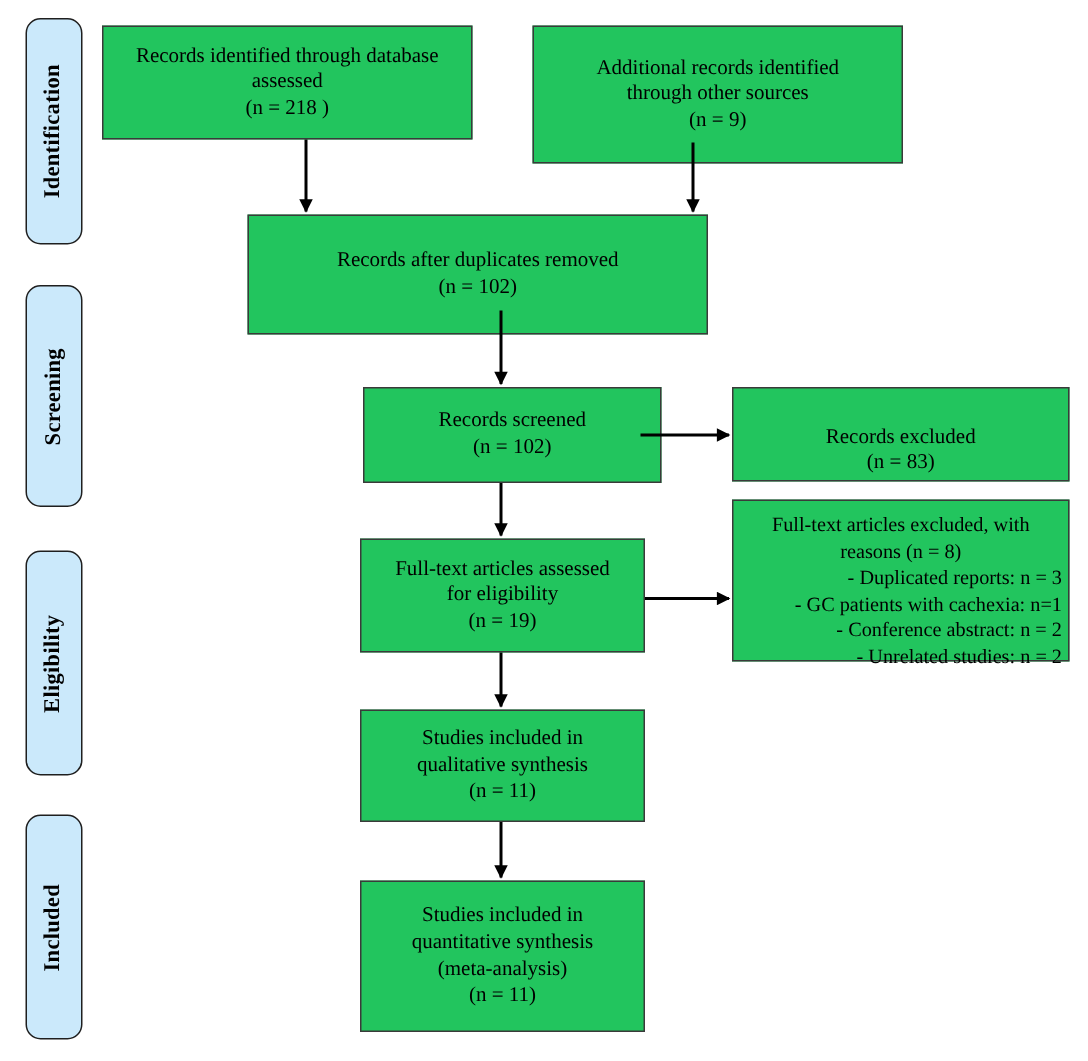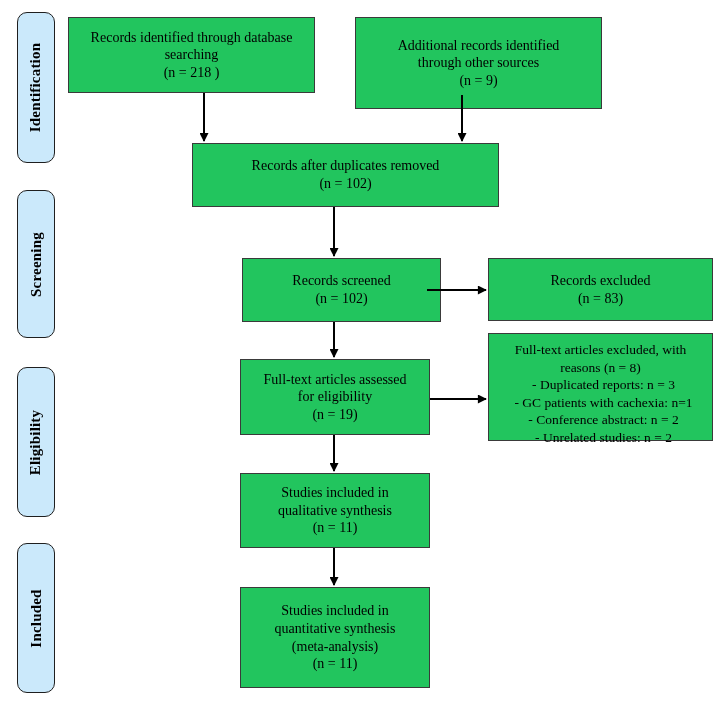--- a/index.html
+++ b/index.html
@@ -54,21 +54,21 @@
   .fbox .line { width: 100%; }
   
   .fbox.reasons-box {
     justify-content: flex-start;
     padding-top: 7px;
     font-size: 13.5px;
     line-height: 1.3;
   }
   .reason-list {
     width: 100%;
-    text-align: center;
+    text-align: right;
     padding-left: 6px;
     box-sizing: border-box;
   }
   
   #arrow-layer {
     position: absolute;
     left: 0;
     top: 0;
     width: 725px;
     height: 707px;
@@ -92,41 +92,41 @@
   </div>
   <div class="stage" style="top:367px; height:150px;">
     <span>Eligibility</span>
   </div>
   <div class="stage" style="top:543px; height:150px;">
     <span>Included</span>
   </div>
 
   <div class="fbox" style="left:68px; top:17px; width:247px; height:76px;">
     <div class="line">Records identified through database</div>
-    <div class="line">searching</div>
+    <div class="line">assessed</div>
     <div class="line">(n = 218 )</div>
   </div>
 
   <div class="fbox" style="left:355px; top:17px; width:247px; height:92px;">
     <div class="line">Additional records identified</div>
     <div class="line">through other sources</div>
     <div class="line">(n = 9)</div>
   </div>
 
-  <div class="fbox" style="left:192px; top:143px; width:307px; height:64px;">
+  <div class="fbox" style="left:165px; top:143px; width:307px; height:80px;">
     <div class="line">Records after duplicates removed</div>
     <div class="line">(n = 102)</div>
   </div>
 
   <div class="fbox" style="left:242px; top:258px; width:199px; height:64px;">
     <div class="line">Records screened</div>
     <div class="line">(n = 102)</div>
   </div>
 
-  <div class="fbox" style="left:488px; top:258px; width:225px; height:63px;">
+  <div class="fbox" style="left:488px; top:258px; width:225px; height:63px;justify-content:flex-end;">
     <div class="line">Records excluded</div>
     <div class="line">(n = 83)</div>
   </div>
 
   <div class="fbox" style="left:240px; top:359px; width:190px; height:76px;">
     <div class="line">Full-text articles assessed</div>
     <div class="line">for eligibility</div>
     <div class="line">(n = 19)</div>
   </div>
 

